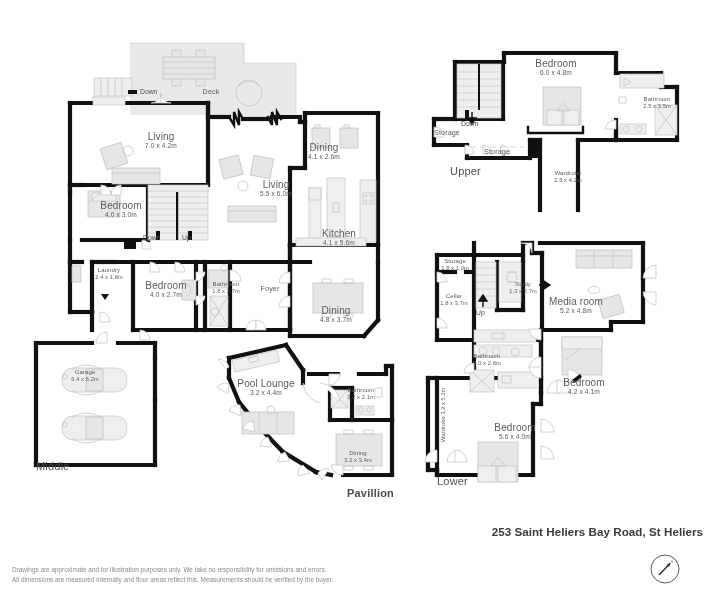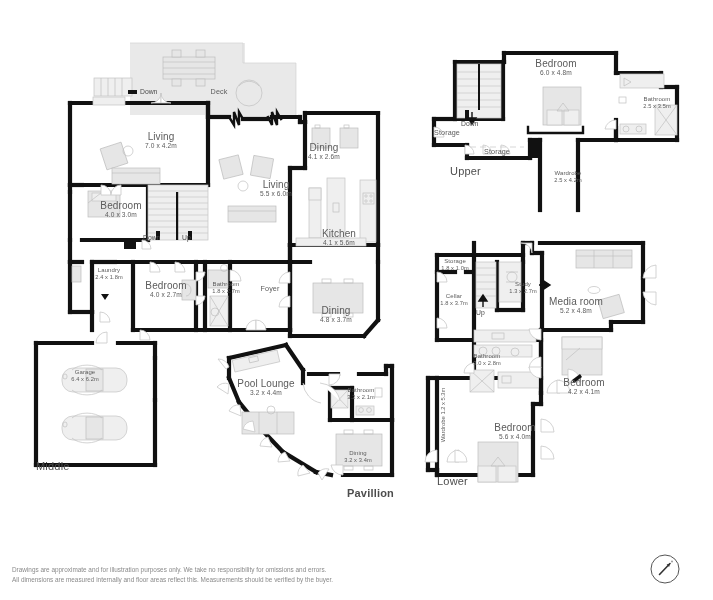--- a/index.html
+++ b/index.html
@@ -515,21 +515,21 @@
       <path class="w" d="M437,470 L437,475"></path>
     </g>
 
     <g stroke="#111" fill="#111">
       <path d="M472,112 l0,9 M468,118 l4,6 l4,-6 Z" stroke-width="1.4"></path>
       <path d="M483,307 l0,-9 M479,301 l4,-6 l4,6 Z" stroke-width="1.4"></path>
       <path d="M539,285 l8,0 M544,281 l6,4 l-6,4 Z" stroke-width="1.4"></path>
     </g>
   </svg>
 
-  <div class="lbl one" style="left:189px;top:88px;width:60px;text-align:center;">
+  <div class="lbl one" style="left:181px;top:88px;width:60px;text-align:center;">
     <span class="nm">Deck</span>
   </div>
   <div class="lbl" style="left:131px;top:131px;width:60px;">
     <span class="nm">Living</span>
     <span class="dim">7.0 x 4.2m</span>
   </div>
   <div class="lbl" style="left:246px;top:179px;width:60px;">
     <span class="nm">Living</span>
     <span class="dim">5.5 x 6.0m</span>
   </div>
@@ -638,20 +638,21 @@
     <span class="nm">Bedroom</span>
     <span class="dim">5.6 x 4.0m</span>
   </div>
   <div class="vertlbl" style="left:440px;top:445px;width:60px;">
     <span class="nm">Wardrobe</span>
     <span class="dim">1.2 x 5.3m</span>
   </div>
   <div class="arrowlbl" style="left:476px;top:309px;"><span>Up</span></div>
   <div class="floorname" style="left:437px;top:475px;"><span>Lower</span></div>
 
+  <div id="address">253 Saint Heliers Bay Road, St Heliers</div>
 
   <svg id="compass" viewBox="0 0 34 34">
     <circle cx="17" cy="17" r="14" fill="none" stroke="#555" stroke-width="1"></circle>
     <path d="M11.5,22.5 L22,11.5" stroke="#333" stroke-width="1.6" stroke-linecap="round"></path>
     <path d="M22,11.5 L18.6,12.4 L21.1,14.9 Z" fill="#333"></path>
     <circle cx="24" cy="9.5" r="1" fill="#999"></circle>
   </svg>
 
   <div id="disclaimer">
     <span>Drawings are approximate and for illustration purposes only. We take no responsibility for omissions and errors.</span>

